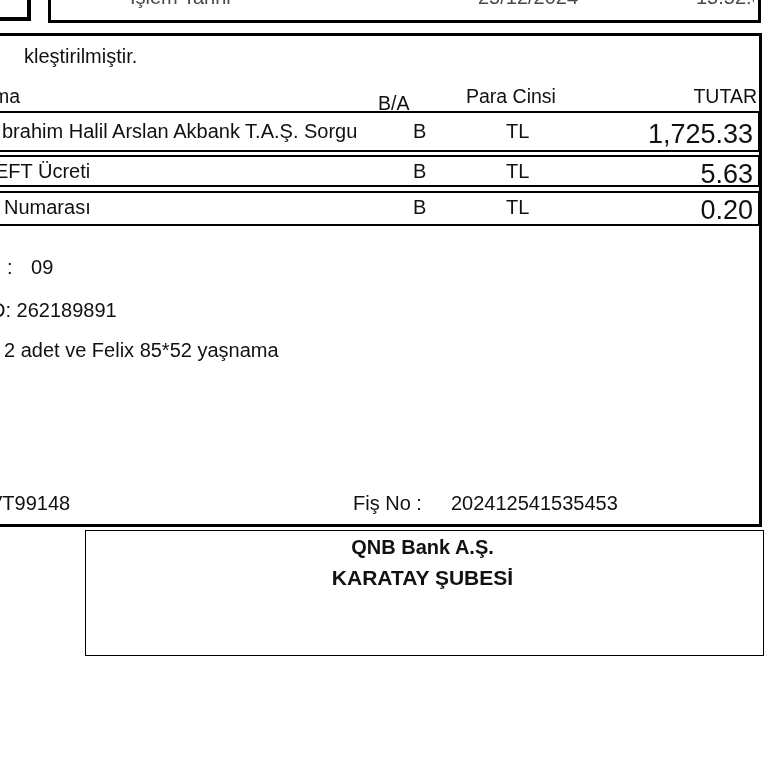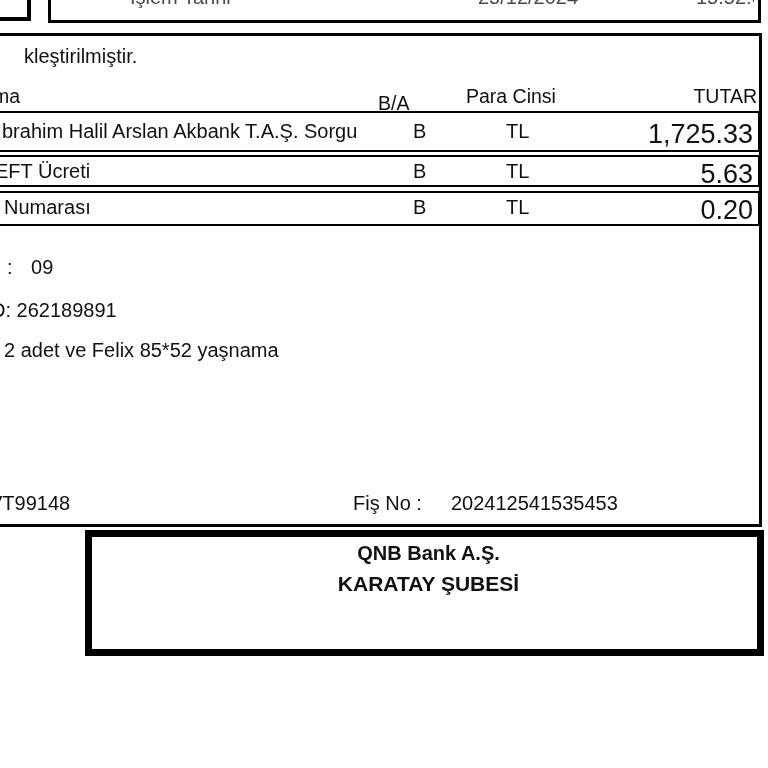--- a/index.html
+++ b/index.html
@@ -28,21 +28,21 @@
   #row-box-1{top:111px;height:41px;}
   #row-box-2{top:155px;height:32px;}
   #row-box-3{top:191px;height:35px;}
 
   .detail{font-size:20px;}
   #detail-line-1{word-spacing:13px;}
 
   .ref{font-size:20px;}
 
   
-  #footer-box{left:85px;top:530px;width:679px;height:126px;border:7px solid #000000;box-sizing:border-box;background:#fff;position:absolute;}
+  #footer-box{left:85px;top:530px;width:679px;height:126px;border:1px solid #000000;box-sizing:border-box;background:#fff;position:absolute;}
   #footer-box .txt{position:absolute;}
   .bank-name{top:5px;left:0;width:673px;text-align:center;font-weight:bold;font-size:20px;}
   .branch-name{top:35px;left:0;width:673px;text-align:center;font-weight:bold;font-size:21px;}
   .addr-line{top:79px;left:44px;font-size:17.5px;}
   .reg-line{top:98px;left:44px;font-size:17.5px;}
   .blab{font-weight:bold;}
 </style>
 </head>
 <body>
 

